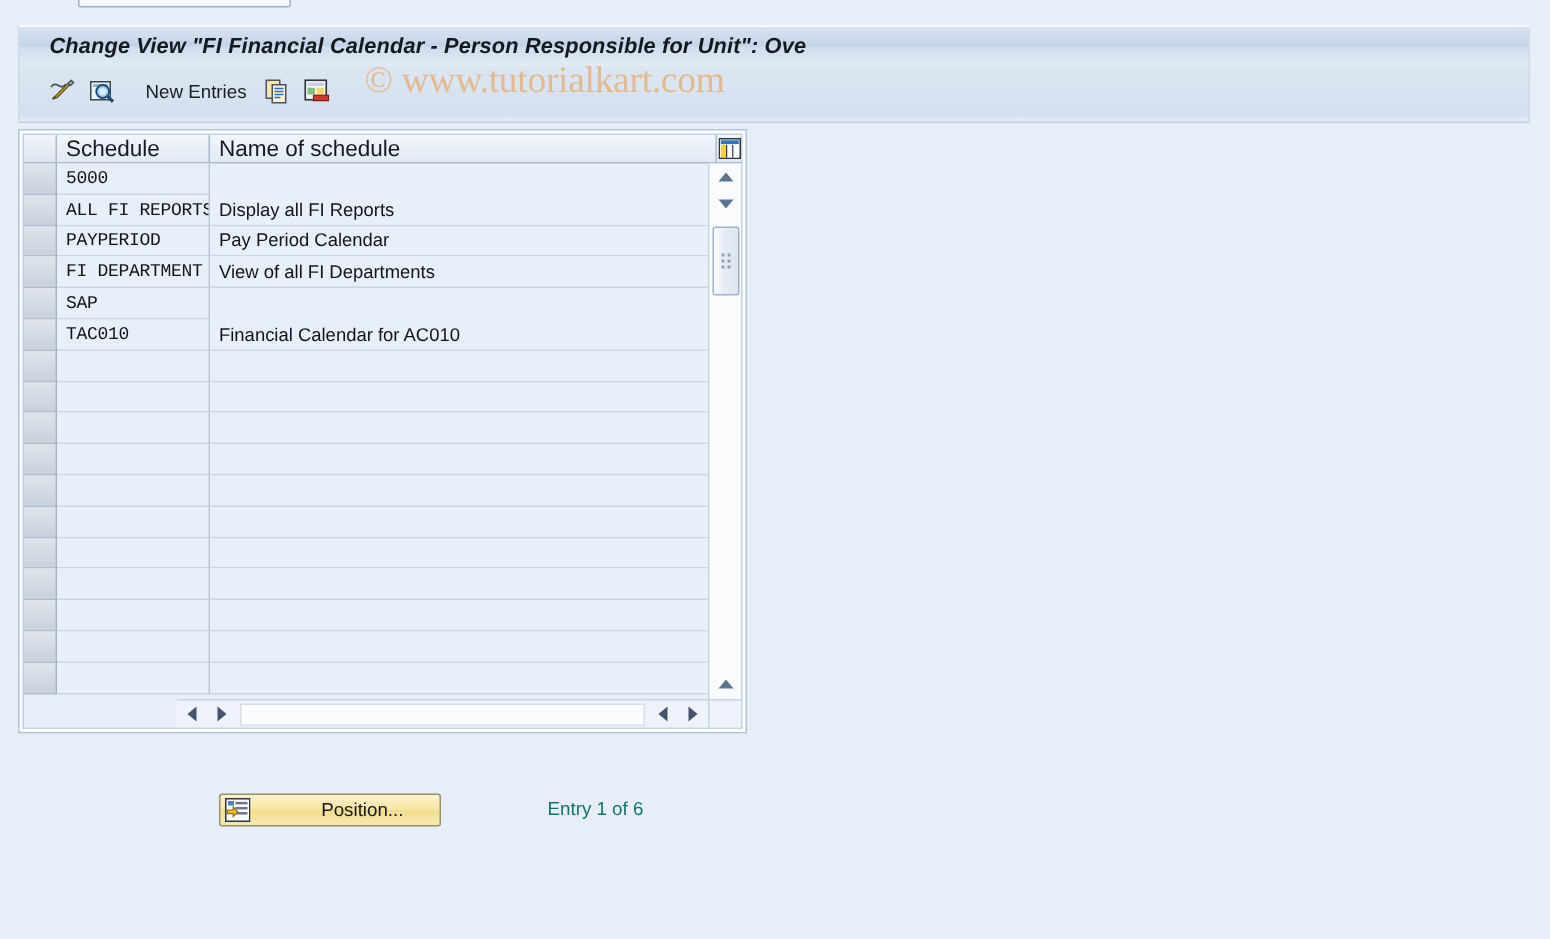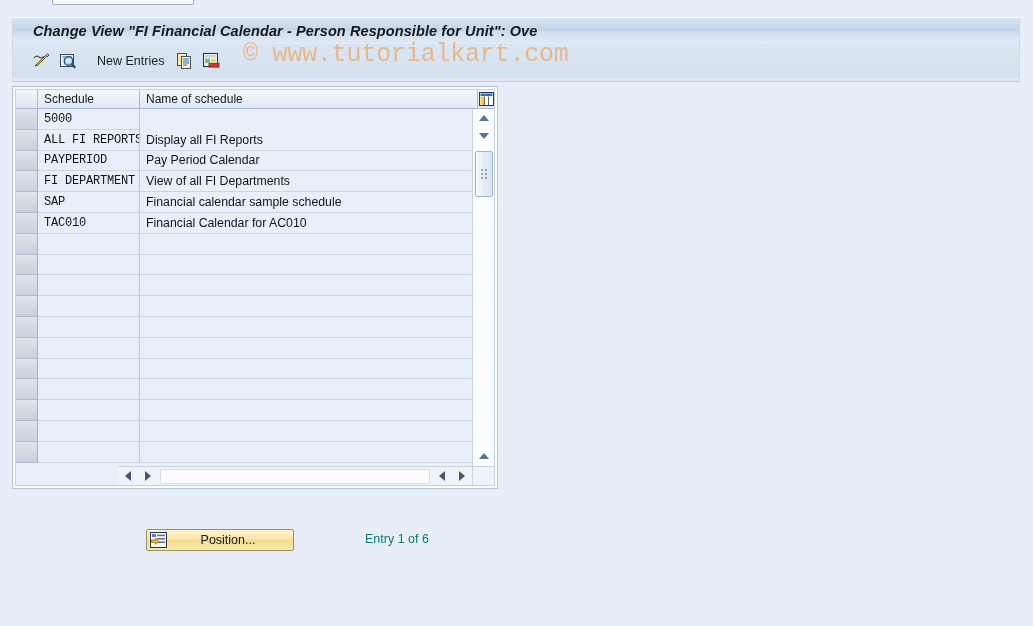--- a/index.html
+++ b/index.html
@@ -58,21 +58,21 @@
   }
   #new-entries {
     font-size: 12.5px; color: #1a1d21;
     margin: 0 10px 0 14px;
     white-space: nowrap; cursor: pointer;
   }
 
   
   #watermark {
     position: absolute; left: 243px; top: 40px;
-    font-family: Liberation Mono, monospace;
+    font-family: Liberation Serif, serif;
     font-size: 25px;
     color: #e8b07b;
     opacity: .82;
     white-space: nowrap;
     pointer-events: none;
     letter-spacing: -.2px;
   }
 
   
   #sep-strip {
@@ -117,21 +117,21 @@
   }
   .hdr-sel {
     width: 22px; height: 100%;
     background: linear-gradient(to bottom, #f1f5fa, #dde5ef);
     border-right: 1px solid #a9bace;
   }
   .hdr-cell {
     height: 100%;
     display: flex; align-items: center;
     padding-left: 6px;
-    font-size: 12px; color: #16191d;
+    font-size: 15px; color: #16191d;
     border-right: 1px solid #a9bace;
     background: linear-gradient(to bottom, #f2f6fb 0%, #e1e9f3 100%);
     cursor: pointer;
   }
   .hdr-c1 { width: 102px; }
   .hdr-c2 { width: 338px; }
   .hdr-settings {
     flex: 1; height: 100%;
     display: flex; align-items: center; justify-content: center;
     background: linear-gradient(to bottom, #f2f6fb, #e1e9f3);
@@ -230,23 +230,23 @@
     position: absolute; left: 146px; top: 447px;
     width: 148px; height: 22px;
     background: linear-gradient(to bottom, #fdf3d0 0%, #f7e49f 50%, #f3dc8c 51%, #f8e9b4 100%);
     border: 1px solid #9a8f62;
     border-radius: 2px;
     display: flex; align-items: center;
     cursor: pointer;
   }
   #position-btn .pb-icon { margin-left: 3px; display: flex; }
   #position-btn .pb-label {
-    flex: 1; text-align: center;
+    flex: 1; text-align: right;
     font-size: 12.5px; color: #15181c;
-    padding-right: 4px;
+    padding-right: 24px;
   }
   #entry-count {
     position: absolute; left: 365px; top: 450px;
     font-size: 12.5px; color: #0f766e;
     white-space: nowrap;
   }
 </style>
 </head>
 <body>
 
@@ -344,21 +344,20 @@
             <div class="cell c2">Pay Period Calendar</div>
           </div>
           <div class="row">
             <div class="row-sel"></div>
             <div class="cell c1">FI DEPARTMENT</div>
             <div class="cell c2">View of all FI Departments</div>
           </div>
           <div class="row">
             <div class="row-sel"></div>
             <div class="cell c1">SAP</div>
-            <div class="cell c2">Financial calendar sample schedule</div>
           </div>
           <div class="row">
             <div class="row-sel"></div>
             <div class="cell c1">TAC010</div>
             <div class="cell c2">Financial Calendar for AC010</div>
           </div>
           <div class="row">
             <div class="row-sel"></div>
             <div class="cell c1"></div>
             <div class="cell c2"></div>

